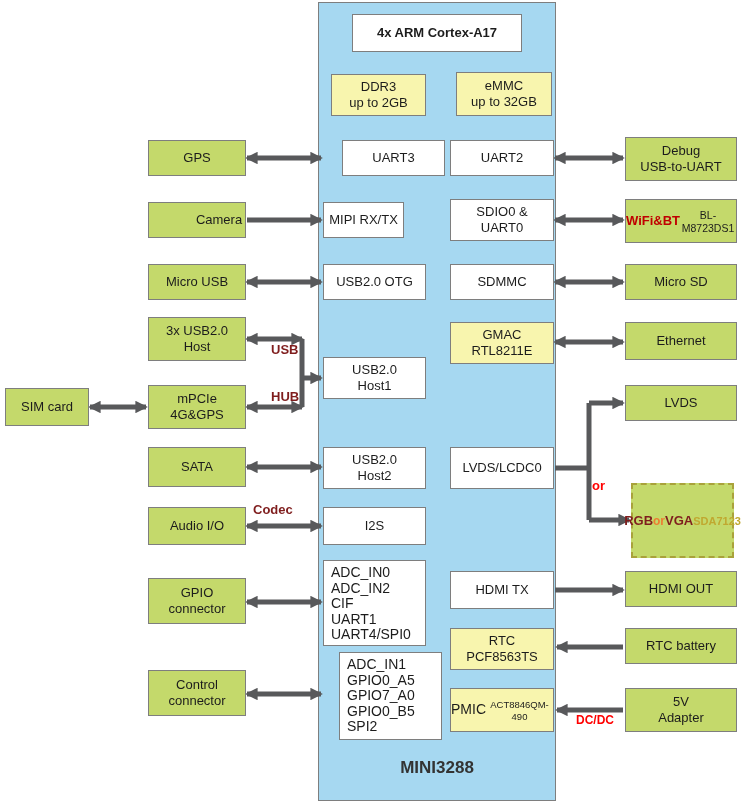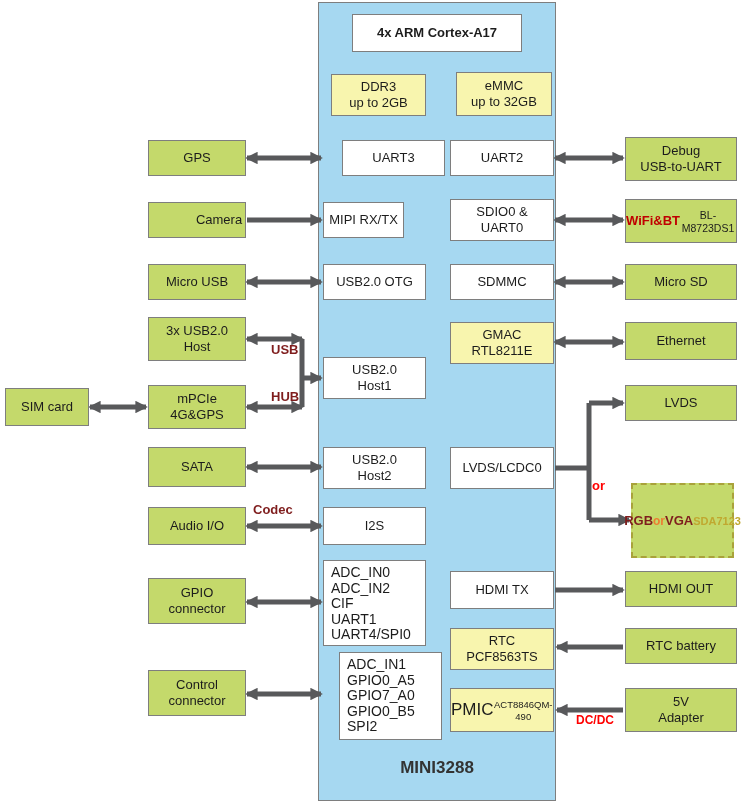--- a/index.html
+++ b/index.html
@@ -10,21 +10,21 @@
   .green  { background:#C4D96B; }
   .yellow { background:#F8F5AE; }
   .white  { background:#FFFFFF; }
   .blue-block { position:absolute; left:318px; top:2px; width:238px; height:799px;
                 background:#A6D8F1; border:1px solid #7e7e7e; }
   .listbox { display:block; text-align:left; padding:4px 16px 0 7px; line-height:15.6px; font-size:14px; }
   .bold { font-weight:bold; }
   .stack { display:flex; align-items:center; justify-content:center; }
   .wifi-l1 { font-weight:bold; color:#C00000; font-size:13px; }
   .wifi-l2 { font-size:10.5px; color:#1c1c1c; margin-top:2px; }
-  .pmic-l1 { font-size:17px; }
+  .pmic-l1 { font-size:14px; }
   .pmic-l2 { font-size:9.5px; margin-top:2px; }
   .rgb-line { font-weight:bold; color:#7f1d1d; font-size:13px; line-height:15px; }
   .rgb-or   { font-weight:bold; color:#ED7D31; font-size:12px; line-height:14px; }
   .rgb-sda  { font-weight:bold; color:#C0A830; font-size:11px; line-height:15px; margin-top:1px; }
   .dashed { border:2px dashed #A9A23B; }
   .soc-title { position:absolute; left:318px; top:758px; width:238px; text-align:center;
                font-weight:bold; font-size:17px; color:#333333; }
   .lbl { position:absolute; font-weight:bold; font-size:13px; z-index:6; }
   .lbl.brown { color:#7f1d1d; }
   .lbl.red   { color:#FF0000; }

